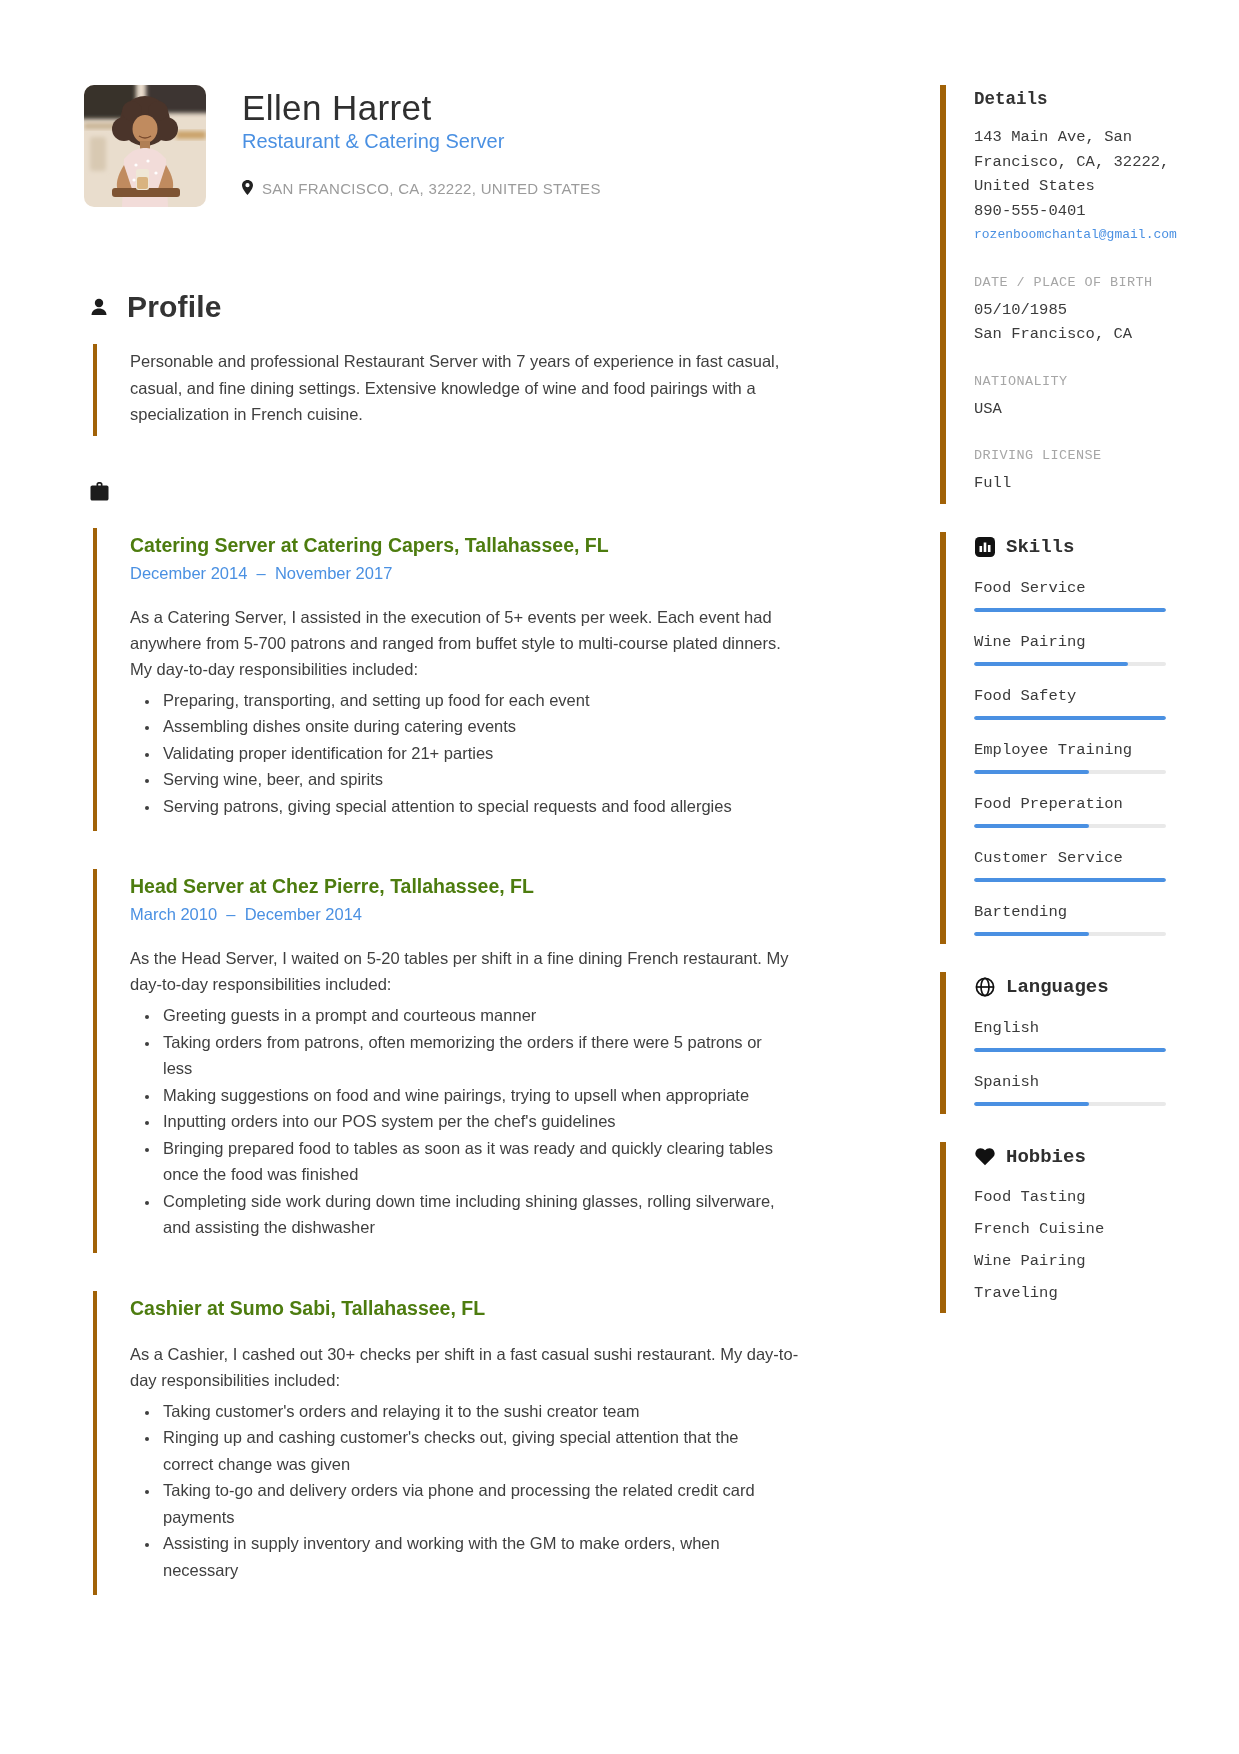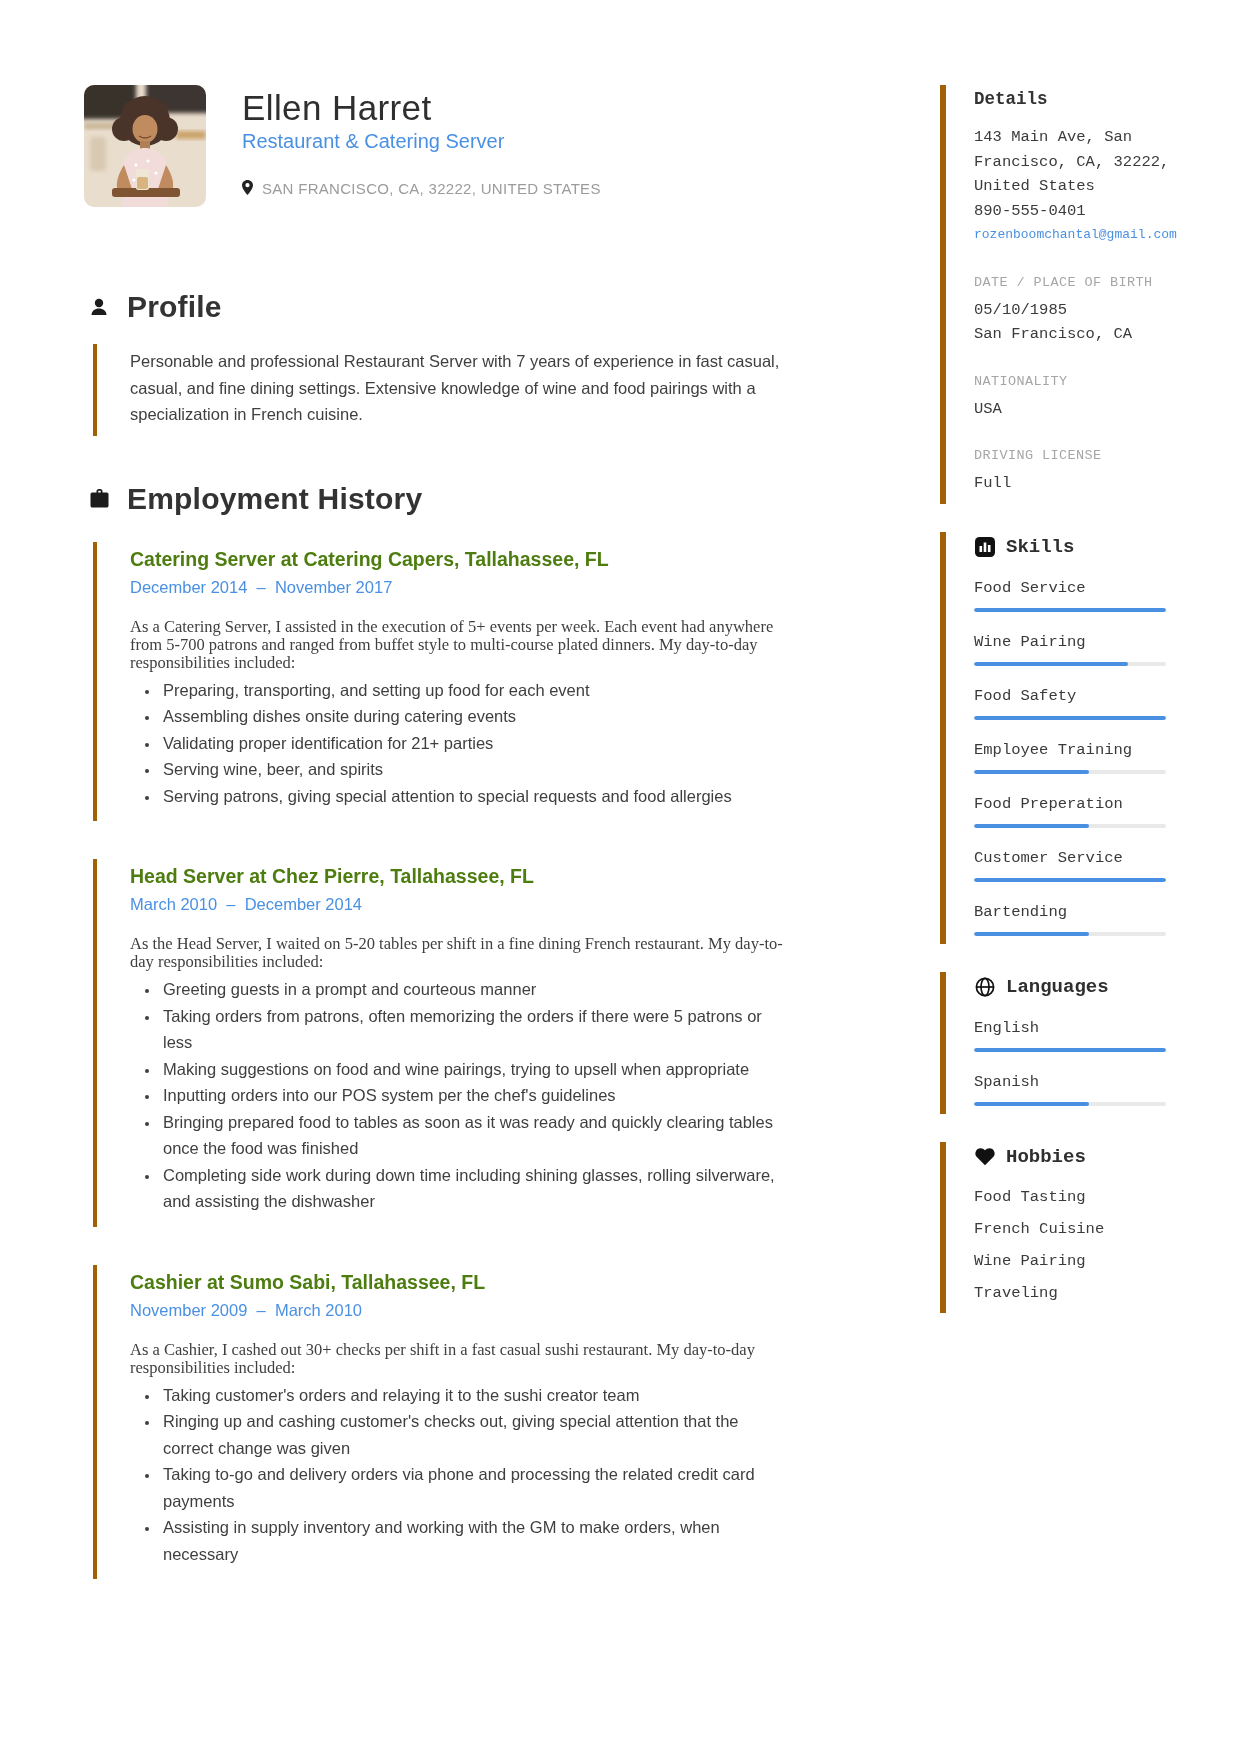--- a/index.html
+++ b/index.html
@@ -29,21 +29,21 @@
 
   .profile-body { margin-top:20px; padding-top:4px; padding-bottom:8px; }
   .profile-text { font-size:16.5px; line-height:26.5px; color:#3f3f3f; max-width:672px; }
 
   .employment-head { margin-top:46px; }
 
   .job-entry { margin-top:26px; padding-top:6px; padding-bottom:12px; }
   .job-entry + .job-entry { margin-top:38px; }
   .job-title { font-size:19.5px; font-weight:600; color:#4d7c0f; }
   .job-dates { margin-top:7px; font-size:16.5px; color:#4a90e2; white-space:pre-wrap; }
-  .job-summary { margin-top:21px; font-size:16.5px; line-height:18px; color:#3f3f3f; max-width:675px;font-family:Liberation Serif, serif; }
+  .job-summary { margin-top:21px; font-size:16.5px; line-height:26px; color:#3f3f3f; max-width:675px; }
   .job-bullets { margin:5px 0 0 0; padding-left:30px; list-style:disc; max-width:650px; }
   .job-bullets li { font-size:16.5px; line-height:26.5px; color:#3f3f3f; padding-left:3px; }
   .job-bullets li::marker { font-size:0.8em; color:#3f3f3f; }
 
   
   aside { margin-left:140px; margin-top:85px; width:232px; flex:0 0 232px; }
   .sgroup { border-left:6px solid #a16207; padding:4px 0 8px 28px;font-family:Liberation Mono, monospace; }
   .sgroup + .sgroup { margin-top:28px; }
 
   .details-heading { font-size:17.5px; font-weight:700; color:#333; }
@@ -141,21 +141,20 @@
         </div>
       </section>
 
       <section>
         <div class="sec-head employment-head">
           <span class="sec-icon">
             <svg width="21" height="20" viewBox="0 0 21 20">
                 <path d="M7.5 3.5V2.2C7.5 1 8.5 0 9.7 0h1.6c1.2 0 2.2 1 2.2 2.2v1.3h4.2c1 0 1.8.8 1.8 1.8v11.4c0 1-.8 1.8-1.8 1.8H3.3c-1 0-1.8-.8-1.8-1.8V5.3c0-1 .8-1.8 1.8-1.8h4.2zm1.7 0h2.6V2.2c0-.3-.2-.5-.5-.5H9.7c-.3 0-.5.2-.5.5v1.3z" fill="#1c1c1c"></path>
               </svg>
           </span>
-          <h2 class="sec-title">Employment History</h2>
         </div>
         <div>
             <div class="bordered job-entry">
               <h3 class="job-title">Catering Server at Catering Capers, Tallahassee, FL</h3>
               <div class="job-dates">December 2014  –  November 2017</div>
               <p class="job-summary">As a Catering Server, I assisted in the execution of 5+ events per week. Each event had anywhere from 5-700 patrons and ranged from buffet style to multi-course plated dinners. My day-to-day responsibilities included:</p>
               <ul class="job-bullets">
                 <li>Preparing, transporting, and setting up food for each event</li>
                 <li>Assembling dishes onsite during catering events</li>
                 <li>Validating proper identification for 21+ parties</li>
@@ -171,21 +170,20 @@
                 <li>Greeting guests in a prompt and courteous manner</li>
                 <li>Taking orders from patrons, often memorizing the orders if there were 5 patrons or less</li>
                 <li>Making suggestions on food and wine pairings, trying to upsell when appropriate</li>
                 <li>Inputting orders into our POS system per the chef's guidelines</li>
                 <li>Bringing prepared food to tables as soon as it was ready and quickly clearing tables once the food was finished</li>
                 <li>Completing side work during down time including shining glasses, rolling silverware, and assisting the dishwasher</li>
               </ul>
             </div>
             <div class="bordered job-entry">
               <h3 class="job-title">Cashier at Sumo Sabi, Tallahassee, FL</h3>
-              <div class="job-dates">November 2009  –  March 2010</div>
               <p class="job-summary">As a Cashier, I cashed out 30+ checks per shift in a fast casual sushi restaurant. My day-to-day responsibilities included:</p>
               <ul class="job-bullets">
                 <li>Taking customer's orders and relaying it to the sushi creator team</li>
                 <li>Ringing up and cashing customer's checks out, giving special attention that the correct change was given</li>
                 <li>Taking to-go and delivery orders via phone and processing the related credit card payments</li>
                 <li>Assisting in supply inventory and working with the GM to make orders, when necessary</li>
               </ul>
             </div>
           </div>
       </section>

